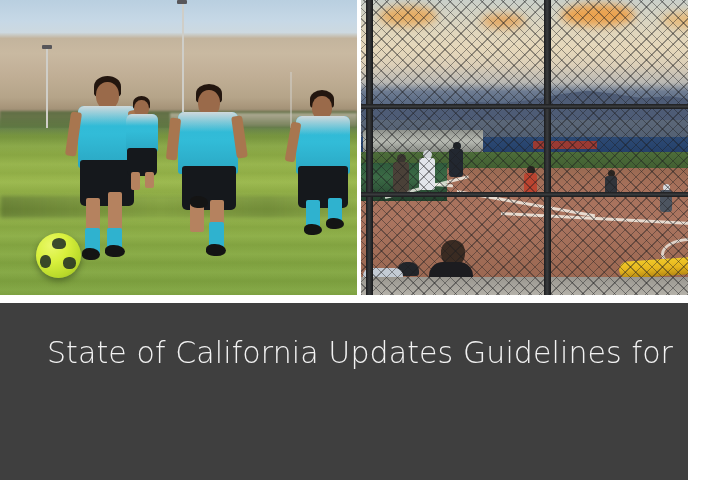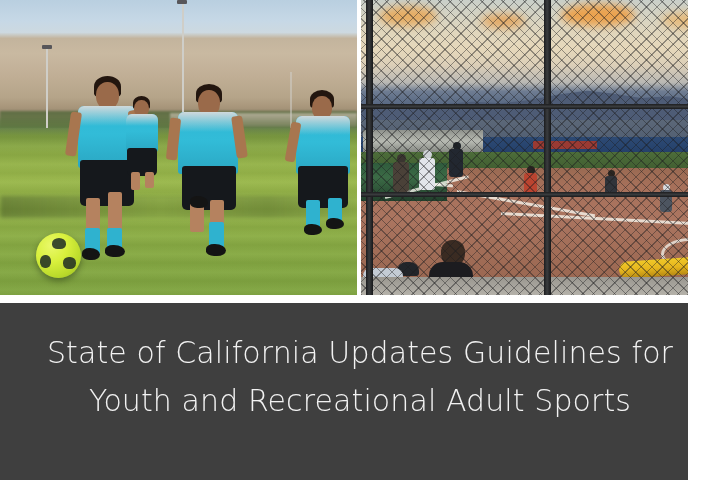--- a/index.html
+++ b/index.html
@@ -551,16 +551,15 @@
       <div class="fence-rail" style="top:192px;"></div>
 
     </div>
 
   </div>
 
   <div class="gutter-h"></div>
 
   <div class="banner">
     <div class="title-line">State of California Updates Guidelines for</div>
-    <div class="title-line">Youth and Recreational Adult Sports</div>
   </div>
 
 </div>
 
 </body></html>

